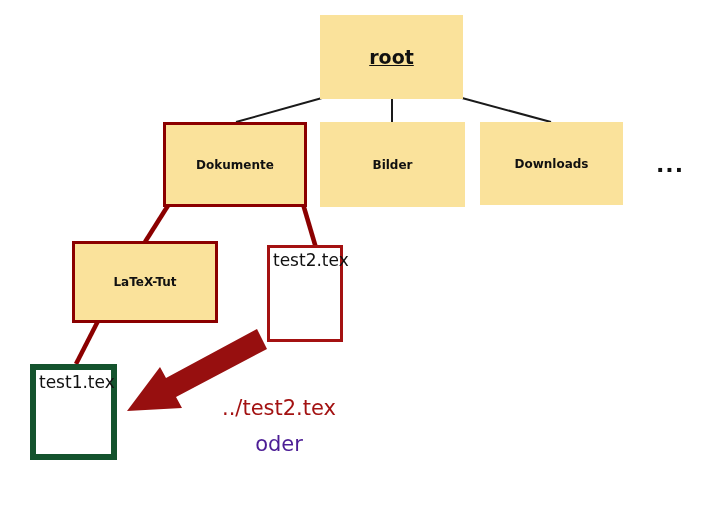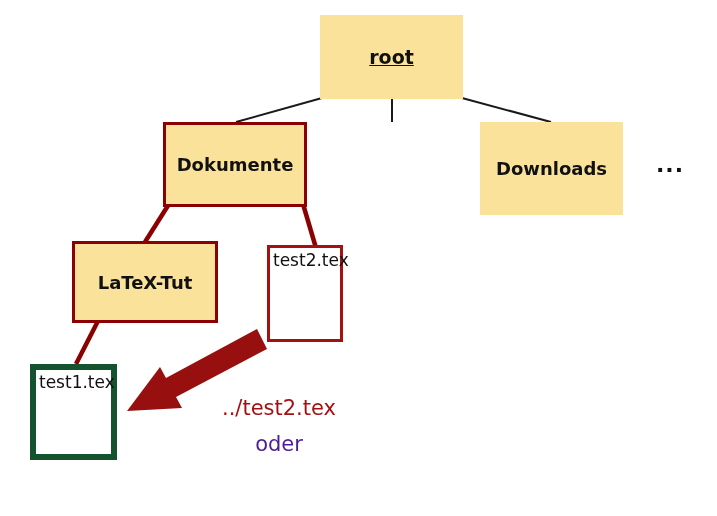--- a/index.html
+++ b/index.html
@@ -27,21 +27,21 @@
     position: absolute;
     box-sizing: border-box;
     z-index: 2;
   }
   .folder {
     background: #FAE29B;
     display: flex;
     align-items: center;
     justify-content: center;
     font-weight: bold;
-    font-size: 18px;
+    font-size: 12px;
     color: #111111;
   }
   .folder.highlight {
     border: 3px solid #8B0000;
   }
   .file {
     background: #ffffff;
     font-size: 17px;
     color: #111111;
     padding: 2px 0 0 3px;
@@ -100,21 +100,24 @@
     <polygon points="127,411 182,408 176,397 267,349 257,329 166,378 160,367" fill="#970F0F"></polygon>
   </svg>
 
   <div class="node folder root-label" style="left:320px; top:15px; width:143px; height:84px;">
     <span>root</span>
   </div>
 
   <div class="node folder highlight" style="left:163px; top:122px; width:144px; height:85px;">
     <span>Dokumente</span>
   </div>
-  <div class="node folder" style="left:480px; top:122px; width:143px; height:93px;">
+  <div class="node folder" style="left:320px; top:122px; width:145px; height:85px;">
+    <span>Bilder</span>
+  </div>
+  <div class="node folder" style="left:480px; top:122px; width:143px; height:83px;">
     <span>Downloads</span>
   </div>
   <div class="ellipsis">...</div>
 
   <div class="node folder highlight" style="left:72px; top:241px; width:146px; height:82px;">
     <span>LaTeX-Tut</span>
   </div>
   <div class="node file red-border" style="left:267px; top:245px; width:76px; height:97px;">
     <span>test2.tex</span>
   </div>

